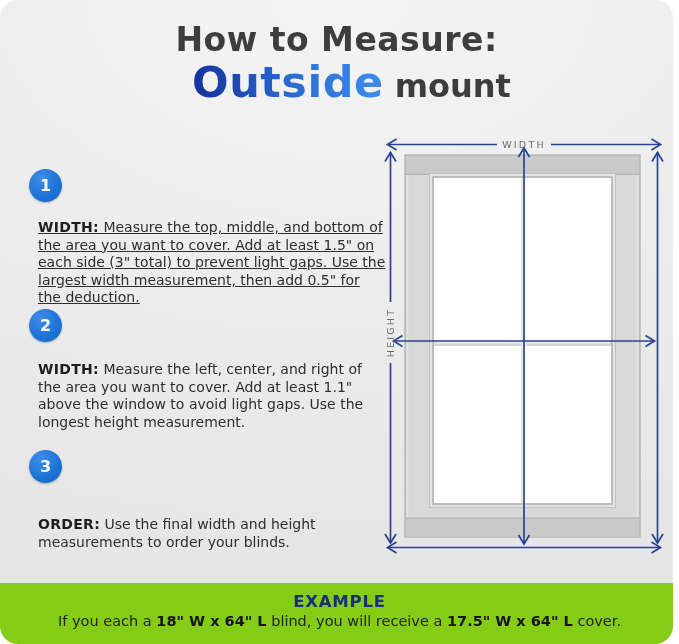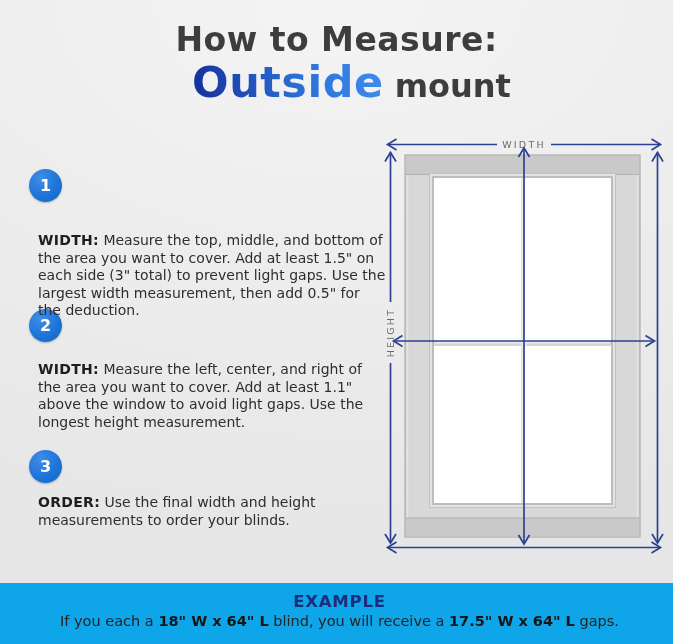--- a/index.html
+++ b/index.html
@@ -1,19 +1,20 @@
 <!DOCTYPE html>
 <html><head>
 <meta charset="utf-8">
 <style>
   html,body{margin:0;padding:0;}
   .canvas{
     position:relative;width:673px;height:644px;overflow:hidden;
     font-family:"DejaVu Sans","Liberation Sans",sans-serif;
     background:#ffffff;
+    border-radius:18px;
   }
   .bg-gray{
     position:absolute;left:0;top:0;width:679px;height:583px;
     background:radial-gradient(ellipse 130% 95% at 50% 0%, #f4f4f4 0%, #ececec 55%, #e6e6e6 100%);
   }
   
   .title{position:absolute;left:0;top:22px;width:100%;text-align:center;color:#3d3d3d;line-height:1.1;}
   .title .l1{font-size:33px;font-weight:700;letter-spacing:0.5px;}
   .title .l2{font-size:32px;font-weight:700;margin-top:1px;margin-left:30px;}
   .title .hl{
@@ -25,26 +26,26 @@
   .step-circle{
     position:absolute;left:29px;width:33px;height:33px;border-radius:50%;
     background:radial-gradient(circle at 35% 28%,#3f8ce8 0%,#1b73d6 60%,#1563be 100%);
     color:#fff;font-weight:700;font-size:16px;
     display:flex;align-items:center;justify-content:center;
     box-shadow:0 1px 2px rgba(0,0,0,0.25);
   }
   .sc1{top:169px;} .sc2{top:309px;} .sc3{top:450px;}
   .step-text{position:absolute;left:38px;width:348px;font-size:14px;line-height:17.6px;color:#2e2e2e;}
   .step-text b{color:#1e1e1e;font-weight:700;letter-spacing:0.3px;}
-  .st1{top:218px;} .st2{top:347px;} .st3{top:480px;}
+  .st1{top:205px;text-decoration:underline;} .st2{top:347px;} .st3{top:502px;}
   
   .diagram{position:absolute;left:0;top:0;pointer-events:none;}
   .dim-label{fill:#6a6a6a;font-size:9.5px;letter-spacing:2.2px;font-family:"DejaVu Sans",sans-serif;}
   
-  .example-strip{position:absolute;left:0;top:583px;width:679px;height:61px;background:#0ea5e9;text-align:center;}
+  .example-strip{position:absolute;left:0;top:583px;width:679px;height:61px;background:#84cc16;text-align:center;}
   .ex-head{margin-top:9px;font-size:16.5px;font-weight:700;letter-spacing:0.8px;color:#1b2d7d;}
   .ex-text{margin-top:2px;font-size:14.5px;color:#242424;}
   .ex-text b{color:#161616;font-weight:700;}
 </style>
 </head>
 <body>
 
 <div class="canvas">
   <div class="bg-gray"></div>
 
@@ -127,15 +128,15 @@
         <path d="M645.5 335.5 L654.5 341 L645.5 346.5"></path>
       </g>
     </g>
 
     <text class="dim-label" x="524" y="148" text-anchor="middle">WIDTH</text>
     <text class="dim-label" transform="translate(394 332.5) rotate(-90)" text-anchor="middle">HEIGHT</text>
   </svg>
 
   <div class="example-strip">
     <div class="ex-head">EXAMPLE</div>
-    <div class="ex-text"><span>If you each a </span><b>18" W x 64" L</b><span> blind, you will receive a </span><b>17.5" W x 64" L</b><span> gaps.</span></div>
+    <div class="ex-text"><span>If you each a </span><b>18" W x 64" L</b><span> blind, you will receive a </span><b>17.5" W x 64" L</b><span> cover.</span></div>
   </div>
 </div>
 
 </body></html>

